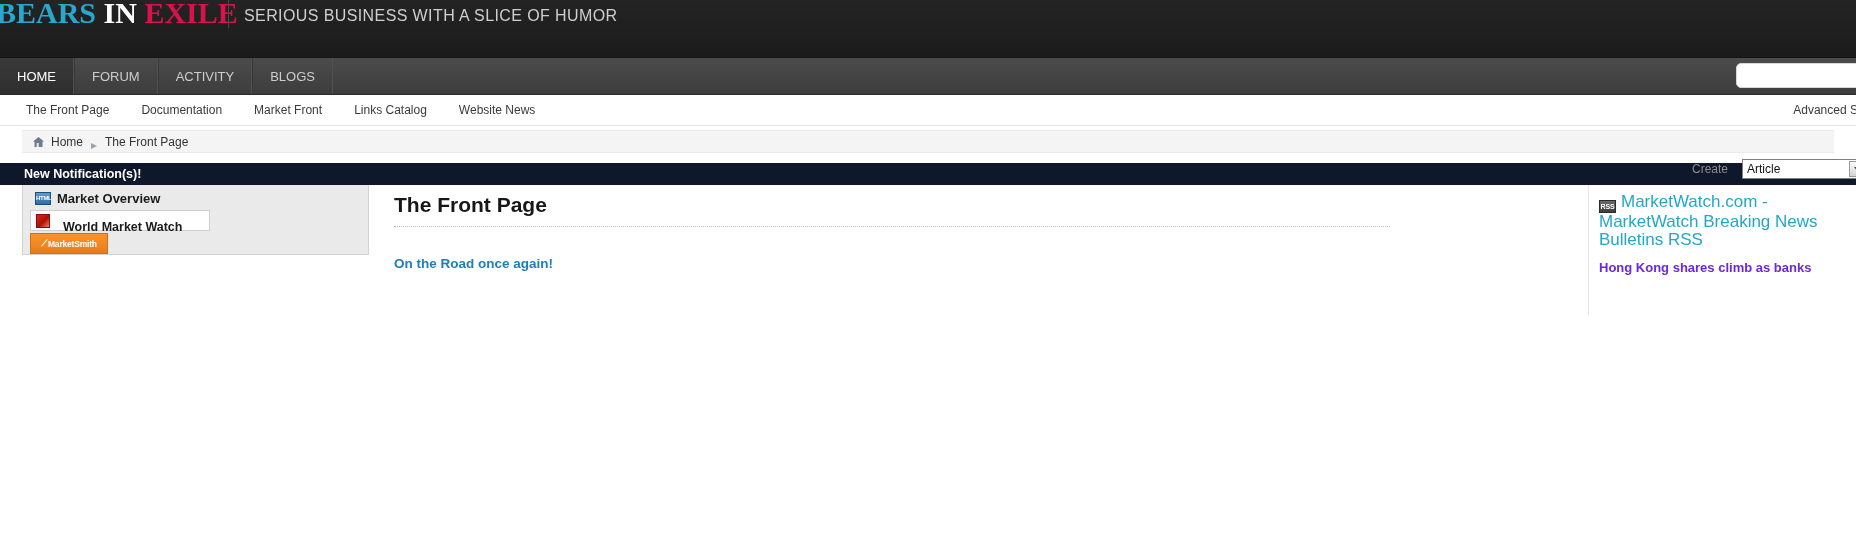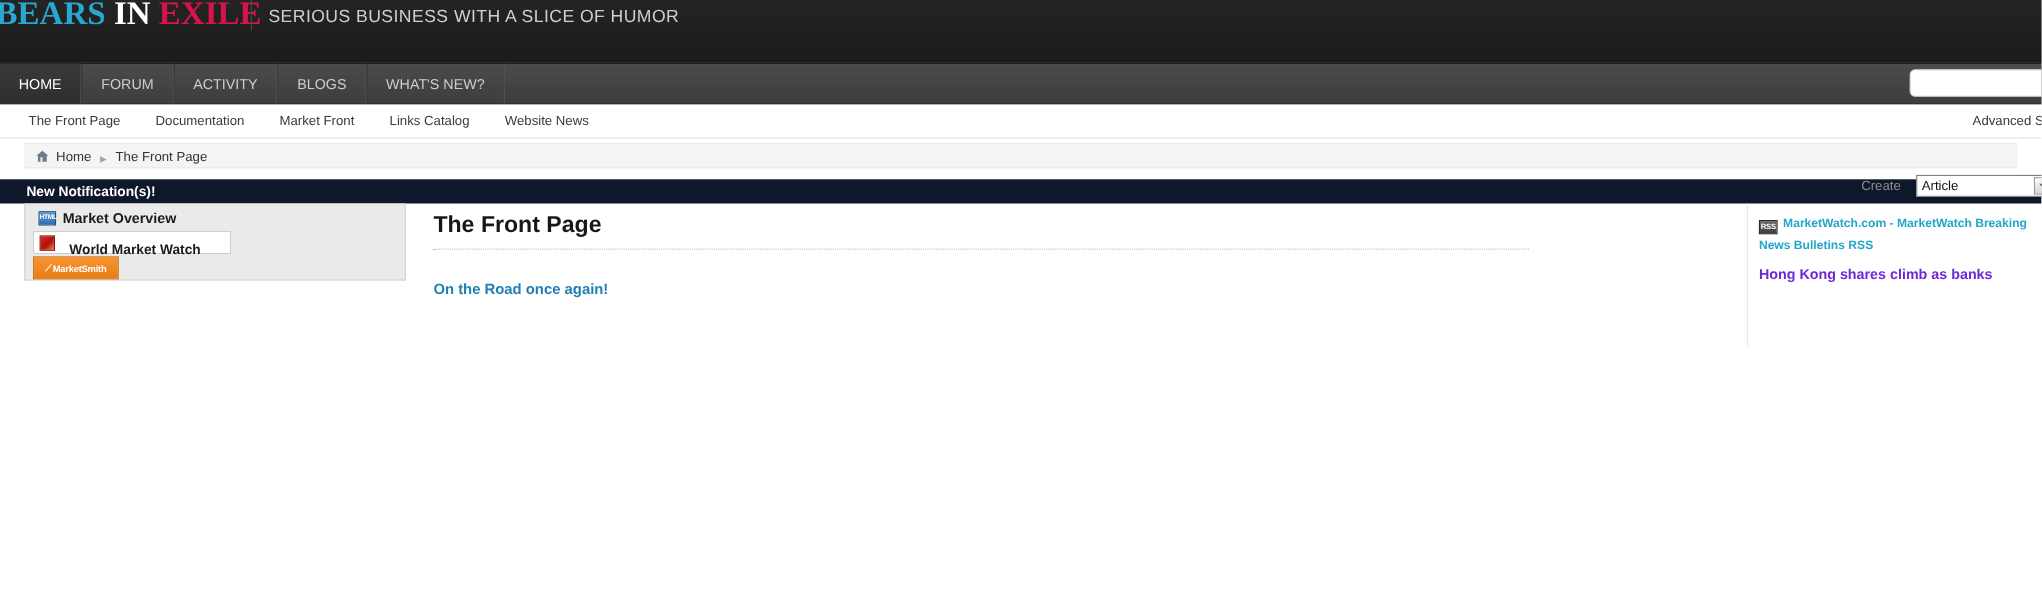--- a/index.html
+++ b/index.html
@@ -353,22 +353,22 @@
     font-weight: bold;
     line-height: 11px;
     text-align: center;
     letter-spacing: -0.2px;
     vertical-align: -2px;
     margin-right: 5px;
     font-family: "Liberation Sans", sans-serif;
   }
   .rss-title {
     color: #24a6c9;
-    font-size: 11px;
-    font-weight: bold;
+    font-size: 17px;
+    font-weight: normal;
     line-height: 16px;
     display: inline;
     cursor: pointer;
   }
   .rss-item {
     margin-top: 11px;
     color: #6d28d9;
     font-size: 13px;
     font-weight: bold;
     line-height: 16px;
@@ -392,23 +392,20 @@
       <span>HOME</span>
     </div>
   <div class="nav-item">
       <span>FORUM</span>
     </div>
   <div class="nav-item">
       <span>ACTIVITY</span>
     </div>
   <div class="nav-item">
       <span>BLOGS</span>
-    </div>
-  <div class="nav-item">
-      <span>WHAT'S NEW?</span>
     </div>
   <input class="search-box" type="text" placeholder="" style="">
 </div>
 
 <div class="subnav">
   <span class="subnav-item">The Front Page</span>
   <span class="subnav-item">Documentation</span>
   <span class="subnav-item">Market Front</span>
   <span class="subnav-item">Links Catalog</span>
   <span class="subnav-item">Website News</span>

